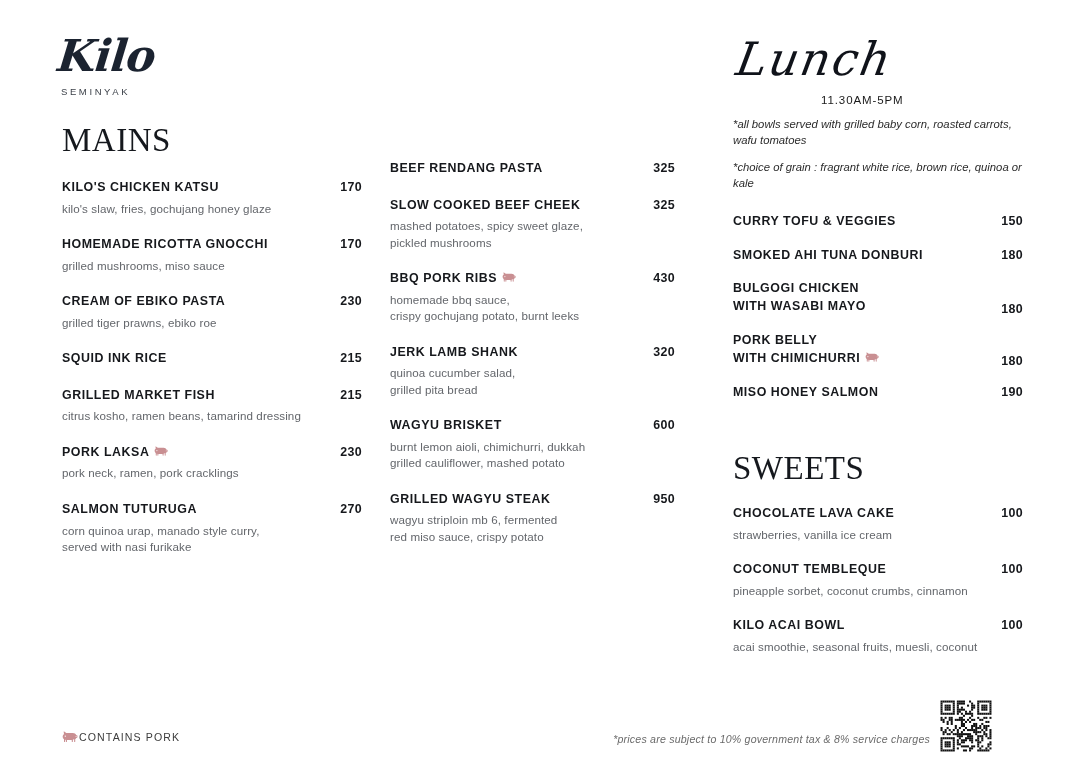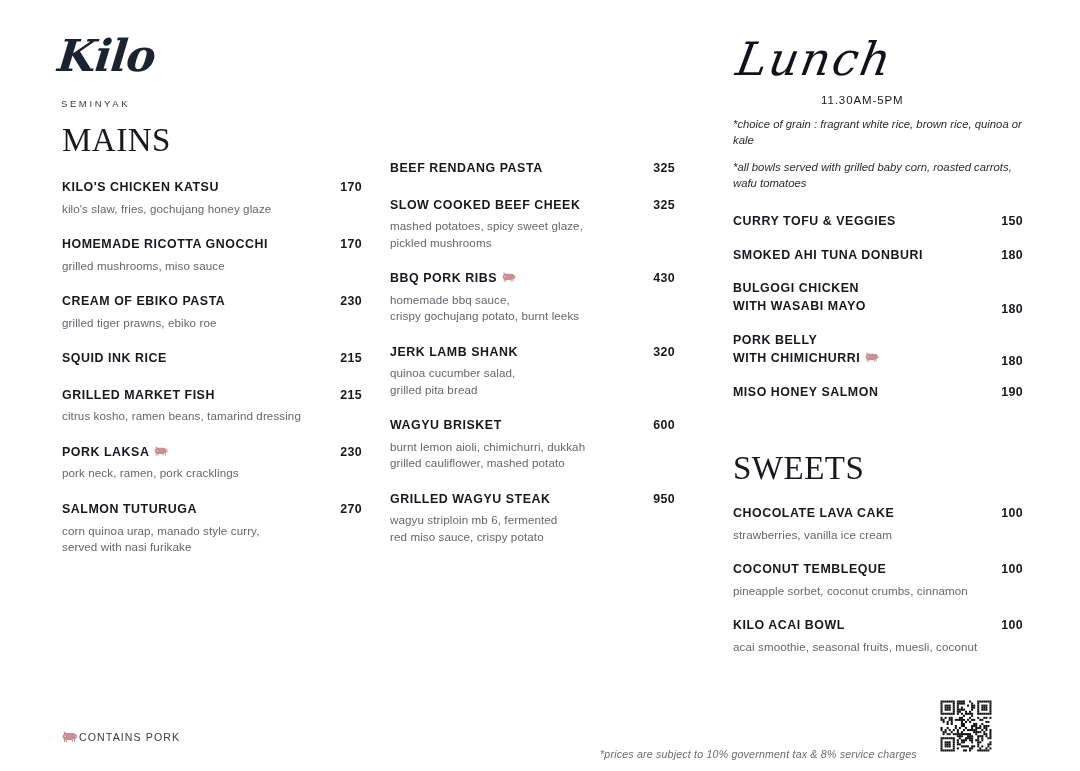--- a/index.html
+++ b/index.html
@@ -31,21 +31,21 @@
     line-height: 1;
     letter-spacing: -1px;
     color: #1b2330;
     transform: skewX(-6deg);
     display: inline-block;
   }
   .logo-sub {
     font-size: 9.5px;
     letter-spacing: 2.6px;
     color: #3a3f47;
-    margin-top: 20px;
+    margin-top: 8px;
     margin-left: 3px;
   }
 
   .daypart-block {
     position: absolute;
     left: 737px;
     top: 36px;
     width: 260px;
   }
   .daypart-script {
@@ -162,26 +162,25 @@
     letter-spacing: 1.1px;
     color: #3c3c3c;
   }
   .footer-legend .pig { width: 17px; height: 12px; }
 
   .footer-note {
     position: absolute;
     left: 600px;
     top: 733px;
     width: 330px;
-    text-align: left;
+    text-align: right;
     font-size: 10.6px;
     font-style: italic;
     color: #6a6a6a;
     letter-spacing: 0.2px;
-    margin-top: 15px;
   }
 
   .qr {
     position: absolute;
     left: 939px;
     top: 699px;
     width: 54px;
     height: 54px;
   }
   .qr svg { display: block; }
@@ -302,22 +301,22 @@
           <div class="item-name">GRILLED WAGYU STEAK</div>
           <div class="item-price">950</div>
         </div>
         <div class="item-desc">wagyu striploin mb 6, fermented<br>red miso sauce,  crispy potato</div>
       </div>
     </div>
 </div>
 
 <div class="col col-right">
   <div class="notes">
+      <div class="note">*all bowls served with grilled baby corn, roasted carrots, wafu tomatoes</div>
       <div class="note">*choice of grain : fragrant white rice, brown rice, quinoa or kale</div>
-      <div class="note">*all bowls served with grilled baby corn, roasted carrots, wafu tomatoes</div>
     </div>
   <div class="item-list rice-list">
       <div class="item">
         <div class="item-row">
           <div class="item-name">CURRY TOFU &amp; VEGGIES</div>
           <div class="item-price">150</div>
         </div>
       </div>
       <div class="item">
         <div class="item-row">

